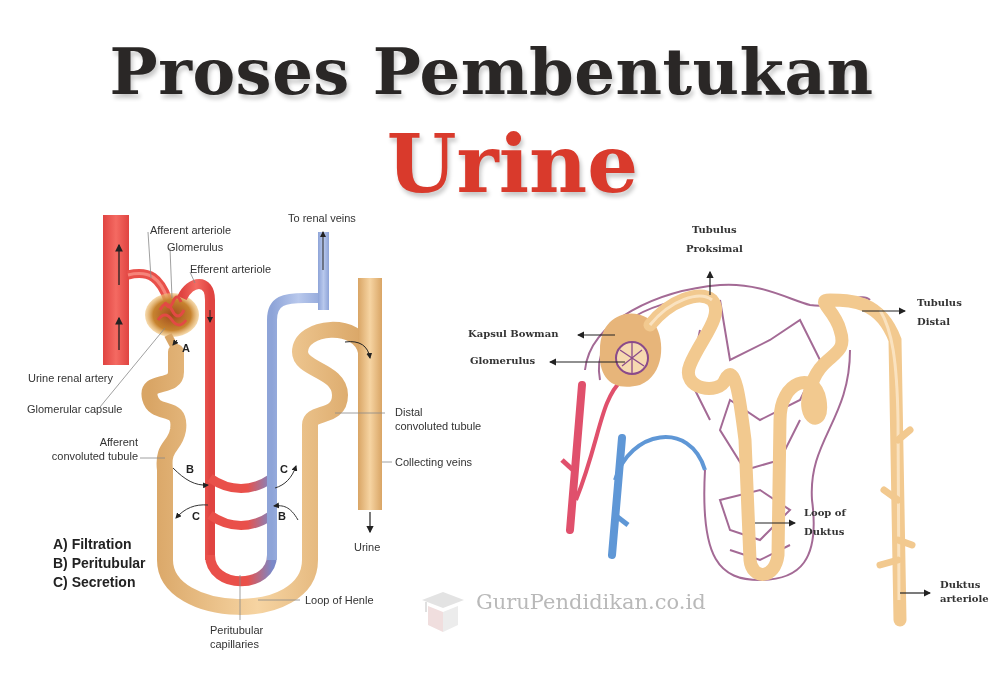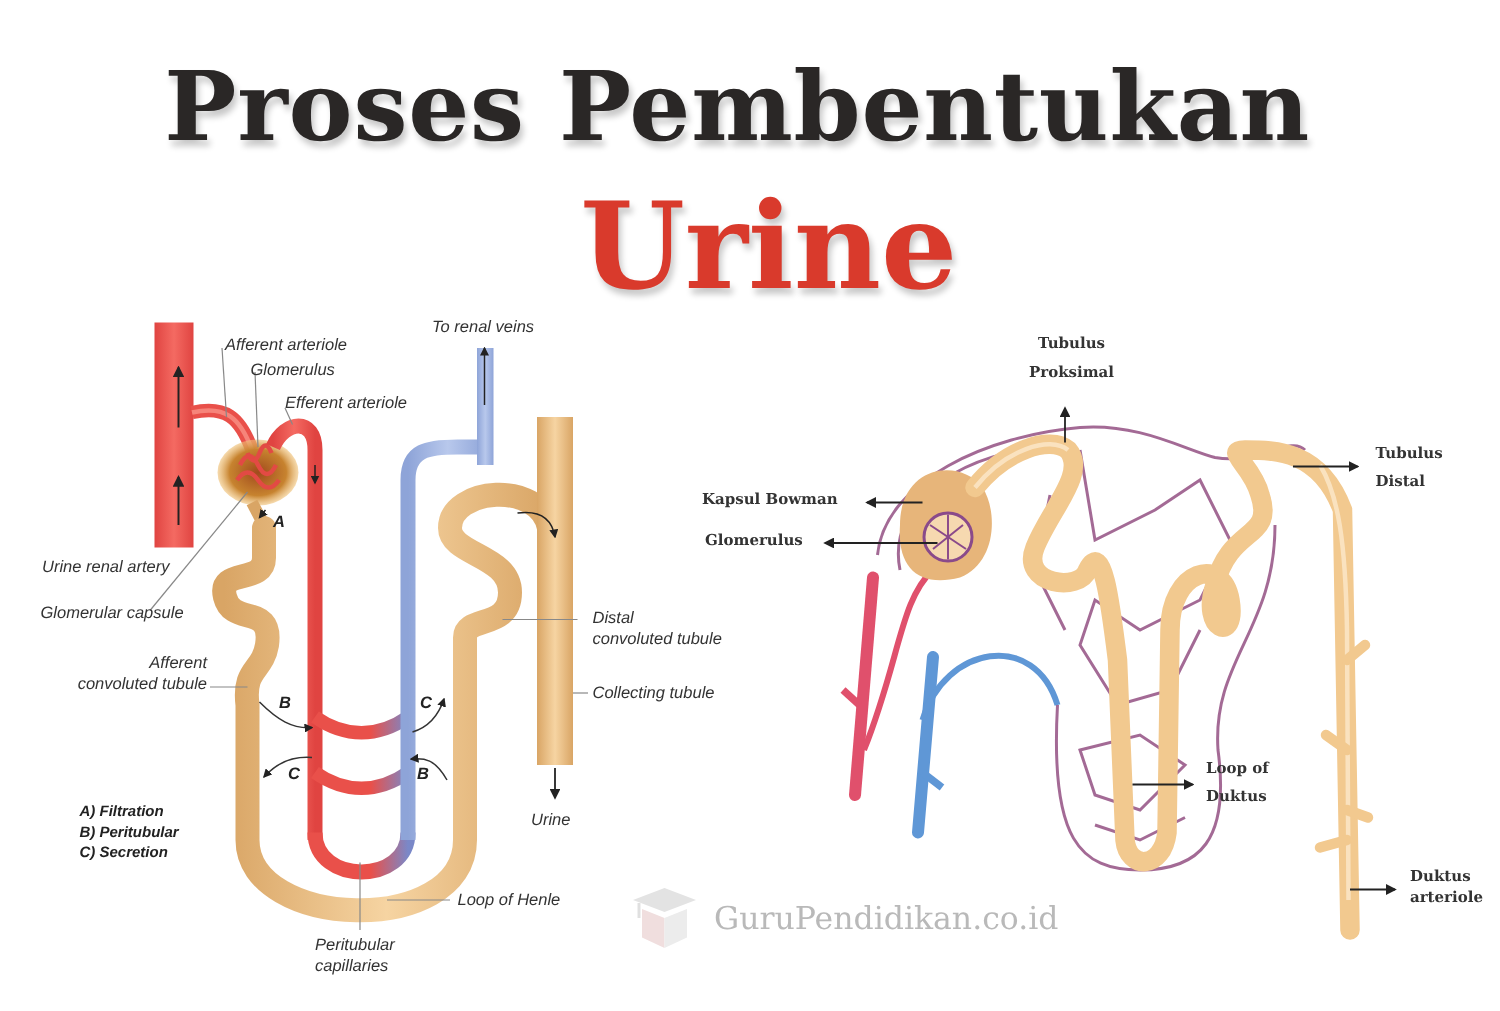--- a/index.html
+++ b/index.html
@@ -1,25 +1,25 @@
 <!DOCTYPE html>
 <html><head>
 <meta charset="utf-8">
 <style>
   html,body{margin:0;padding:0;background:#ffffff;}
   body{width:1000px;height:674px;position:relative;overflow:hidden;font-family:"Liberation Sans",sans-serif;}
   .title-main{position:absolute;left:0;top:40px;width:983px;text-align:center;font-family:"DejaVu Serif",serif;font-weight:bold;font-size:64px;color:#2a2726;letter-spacing:0.5px;text-shadow:2px 4px 4px rgba(0,0,0,0.22);line-height:1;}
   .title-sub{position:absolute;left:0;top:124px;width:1000px;text-align:center;font-family:"DejaVu Serif",serif;font-weight:bold;font-size:80px;color:#d93a2c;text-shadow:2px 4px 4px rgba(0,0,0,0.22);line-height:1;padding-left:25px;box-sizing:border-box;}
   svg{position:absolute;left:0;top:0;}
-  .lbl{position:absolute;font-size:11px;color:#333;white-space:nowrap;line-height:1.25;font-style:italic;}
+  .lbl{position:absolute;font-size:11px;color:#333;white-space:nowrap;line-height:1.25;}
   .lbl.r{text-align:right;}
-  .lbl.b{font-weight:bold;font-size:10px;color:#222;}
+  .lbl.b{font-weight:bold;font-size:14px;color:#222;}
   .lbl.letter{font-weight:bold;font-size:11px;color:#222;}
   .slbl{position:absolute;font-family:"DejaVu Serif",serif;font-size:10px;color:#333;white-space:nowrap;line-height:1.9;font-weight:bold;}
-  .watermark{position:absolute;left:420px;top:590px;display:flex;align-items:center;gap:10px;}
+  .watermark{position:absolute;left:420px;top:590px;display:flex;gap:10px;}
   .wm-text{font-family:"DejaVu Serif",serif;font-size:21px;color:#b9b9b9;}
 </style>
 </head>
 <body>
 
 <div class="title-main">Proses Pembentukan</div>
 <div class="title-sub">Urine</div>
 
 <svg width="1000" height="674" viewBox="0 0 1000 674">
   <defs>
@@ -165,21 +165,21 @@
 <div class="lbl" style="left:28px;top:372px;">Urine renal artery</div>
 <div class="lbl" style="left:27px;top:403px;">Glomerular capsule</div>
 <div class="lbl r" style="left:30px;top:436px;width:108px;">
   <div>Afferent</div>
   <div>convoluted tubule</div>
 </div>
 <div class="lbl" style="left:395px;top:406px;">
   <div>Distal</div>
   <div>convoluted tubule</div>
 </div>
-<div class="lbl" style="left:395px;top:456px;">Collecting tubule</div>
+<div class="lbl" style="left:395px;top:456px;">Collecting veins</div>
 <div class="lbl" style="left:354px;top:541px;">Urine</div>
 <div class="lbl" style="left:305px;top:594px;">Loop of Henle</div>
 <div class="lbl" style="left:210px;top:624px;">
   <div>Peritubular</div>
   <div>capillaries</div>
 </div>
 
 <div class="lbl letter" style="left:182px;top:342px;">A</div>
 <div class="lbl letter" style="left:186px;top:463px;">B</div>
 <div class="lbl letter" style="left:280px;top:463px;">C</div>

